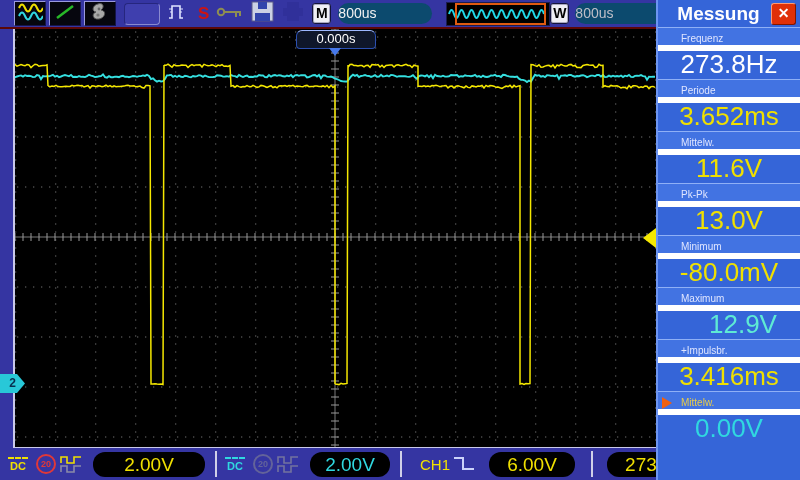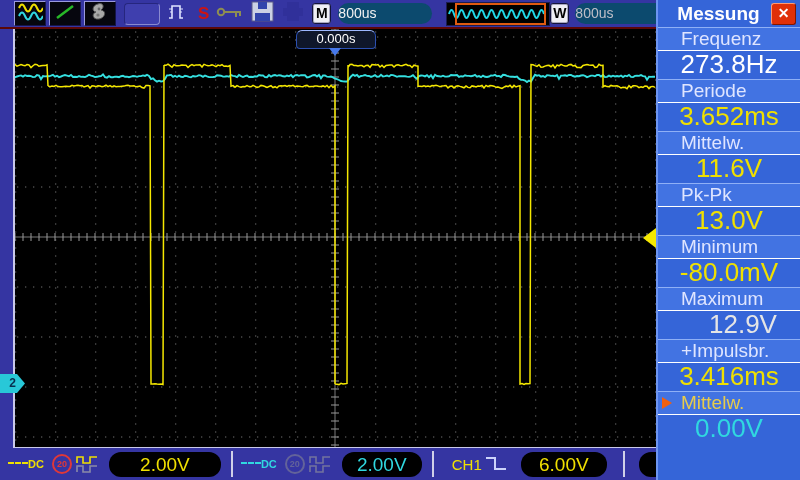--- a/index.html
+++ b/index.html
@@ -35,39 +35,39 @@
          border:1px solid #2c50b0;border-top-color:#9db8ff;border-radius:6px 6px 4px 4px;
          color:#fff;font-size:13px;text-align:center;line-height:16px;z-index:5}
   .tzero-tri{position:absolute;left:329px;top:48px;width:0;height:0;border:6px solid transparent;
              border-top:8px solid #4678ea;z-index:5}
   .ch2-marker{position:absolute;left:0;top:374px;width:25px;height:19px;background:#28c8d8;
               clip-path:polygon(0 0,17px 0,25px 9.5px,17px 19px,0 19px);
               color:#083050;font-size:12px;font-weight:bold;text-align:center;line-height:19px;z-index:6}
   
   .bottombar{position:absolute;left:0;top:448px;width:656px;height:32px;display:flex;align-items:center}
   .vsep{width:2px;height:26px;background:#d0d0e8;margin:0 6px;flex:none}
-  .dc-icon{display:flex;flex-direction:row;align-items:center;margin:0 4px 0 8px;
+  .dc-icon{display:flex;flex-direction:column;align-items:center;margin:0 4px 0 8px;
            font-weight:bold;font-size:11px;line-height:10px;flex:none}
   .dc-dash{width:20px;border-top:2px dashed currentColor;margin-bottom:2px}
   .bw-circle{width:16px;height:16px;border:2px solid currentColor;border-radius:50%;font-size:9px;
              font-weight:bold;text-align:center;line-height:16px;margin:0 4px;flex:none}
   .bpill{background:#000;border-radius:12px;height:25px;line-height:25px;text-align:center;
          font-size:19px;flex:none;margin:0 4px}
   .c-yel{color:#f0e000}.c-cyn{color:#30d8e0}.c-dim{color:#63639a}
   .trig-src{font-size:15px;margin:0 2px 0 12px;flex:none}
   
   .panel{position:absolute;left:656px;top:0;width:144px;height:480px;background:#3565d8;
          border-left:2px solid #6d95f2;box-sizing:border-box}
   .panel-title{height:27px;display:flex;align-items:center}
   .panel-title .t{flex:1;text-align:center;color:#fff;font-size:19px;font-weight:bold;padding-left:8px}
   .close-btn{width:23px;height:20px;background:#e03008;border:1px solid;
              border-color:#ff9a70 #801600 #801600 #ff9a70;border-radius:3px;color:#fff;
              font-weight:bold;font-size:14px;line-height:18px;text-align:center;margin-right:4px;flex:none}
-  .mlabel{height:24px;background:#4273e2;border-top:1px solid #8fb0f6;border-bottom:1px solid #ffffff;
-          box-sizing:border-box;color:#dfe5ff;font-size:19px;padding-left:23px;line-height:22px;position:relative}
+  .mlabel{height:24px;background:#4273e2;border-top:1px solid #8fb0f6;border-bottom:6px solid #ffffff;
+          box-sizing:border-box;color:#dfe5ff;font-size:10px;padding-left:23px;line-height:22px;position:relative}
   .mlabel.selected{color:#e8cc4a}
   .sel-arrow{position:absolute;left:4px;top:5px;width:0;height:0;border:6px solid transparent;
              border-left:10px solid #f06010;border-right-width:0}
   .mvalue{height:28px;font-size:26px;text-align:center;line-height:27px;letter-spacing:0}
   .change-btn{position:absolute;left:15px;top:451px;width:113px;height:26px;border:1px solid #d8e4ff;
               border-radius:7px;background:#3462d4;color:#eef2ff;font-size:16px;text-align:center;
               line-height:24px;box-sizing:border-box}
 </style>
 </head>
 <body>
@@ -210,19 +210,19 @@
       <div class="mvalue" style="color: #ffffff;">273.8Hz</div>
       <div class="mlabel">Periode</div>
       <div class="mvalue" style="color: rgb(240, 224, 0);">3.652ms</div>
       <div class="mlabel">Mittelw.</div>
       <div class="mvalue" style="color: rgb(240, 224, 0);">11.6V</div>
       <div class="mlabel">Pk-Pk</div>
       <div class="mvalue" style="color: rgb(240, 224, 0);">13.0V</div>
       <div class="mlabel">Minimum</div>
       <div class="mvalue" style="color: rgb(240, 224, 0);">-80.0mV</div>
       <div class="mlabel">Maximum</div>
-      <div class="mvalue" style="color: #e5e5e5; margin-left: 28px;">12.9V</div>
+      <div class="mvalue" style="color: #5eead4; margin-left: 28px;">12.9V</div>
       <div class="mlabel">+Impulsbr.</div>
       <div class="mvalue" style="color: rgb(240, 224, 0);">3.416ms</div>
       <div class="mlabel selected"><span class="sel-arrow"></span>Mittelw.</div>
       <div class="mvalue" style="color: rgb(48, 216, 224);">0.00V</div>
     </div>
 </div>
 
 </body></html>

